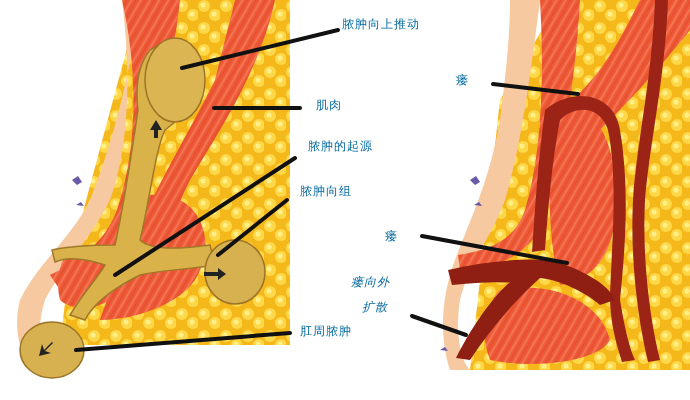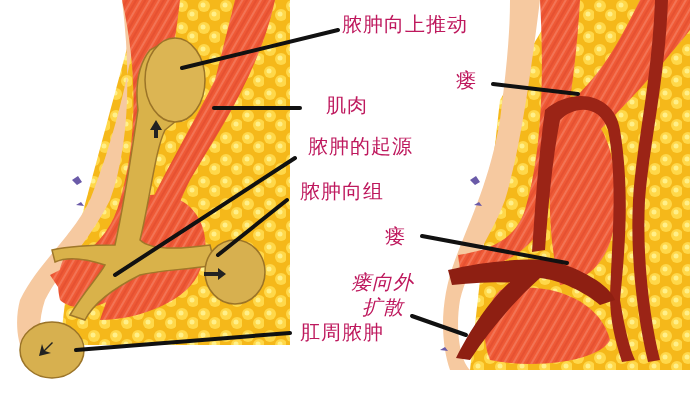--- a/index.html
+++ b/index.html
@@ -1,19 +1,19 @@
 <!DOCTYPE html>
 <html><head>
 <meta charset="utf-8">
 <style>
   html, body { margin:0; padding:0; background:#ffffff; }
   body { width:690px; height:400px; position:relative; overflow:hidden; font-family:"DejaVu Sans", sans-serif; }
   .stage { position:absolute; left:0; top:0; width:690px; height:400px; }
   svg { position:absolute; left:0; top:0; }
-  .label { position:absolute; font-size:20px; color:#be185d; line-height:20px; white-space:nowrap; letter-spacing:1px; }
+  .label { position:absolute; font-size:12px; color:#0369a1; line-height:20px; white-space:nowrap; letter-spacing:1px; }
 </style>
 </head>
 <body>
 
 <div class="stage">
 <svg width="690" height="400" viewBox="0 0 690 400">
   <defs>
     <pattern id="fat" width="22" height="22" patternUnits="userSpaceOnUse">
       <rect width="22" height="22" fill="#f5b81a"></rect>
       <circle cx="6" cy="6" r="6" fill="#ffd84a"></circle>
@@ -76,22 +76,22 @@
     <line x1="115" y1="275" x2="295" y2="158"></line>
     <line x1="218" y1="255" x2="287" y2="200"></line>
     <line x1="76" y1="350" x2="290" y2="333"></line>
     <line x1="493" y1="84" x2="578" y2="94"></line>
     <line x1="422" y1="236" x2="567" y2="263"></line>
     <line x1="412" y1="316" x2="466" y2="335"></line>
   </g>
 </svg>
 
 <div class="label" style="left:342px; top:14px;">脓肿向上推动</div>
-<div class="label" style="left:316px; top:95px;margin-left:10px;">肌肉</div>
+<div class="label" style="left:316px; top:95px;">肌肉</div>
 <div class="label" style="left:300px; top:181px;">脓肿向组</div>
 <div class="label" style="left:308px; top:136px;">脓肿的起源</div>
-<div class="label" style="left:300px; top:322px;">肛周脓肿</div>
+<div class="label" style="left:300px; top:322px;font-family:Liberation Mono, monospace;">肛周脓肿</div>
 
 <div class="label" style="left:456px; top:70px;">瘘</div>
 <div class="label" style="left:385px; top:226px;">瘘</div>
 <div class="label" style="left:351px; top:272px;font-style:italic;">瘘向外</div>
 <div class="label" style="left:362px; top:297px;font-style:italic;">扩散</div>
 </div>
 
 </body></html>

